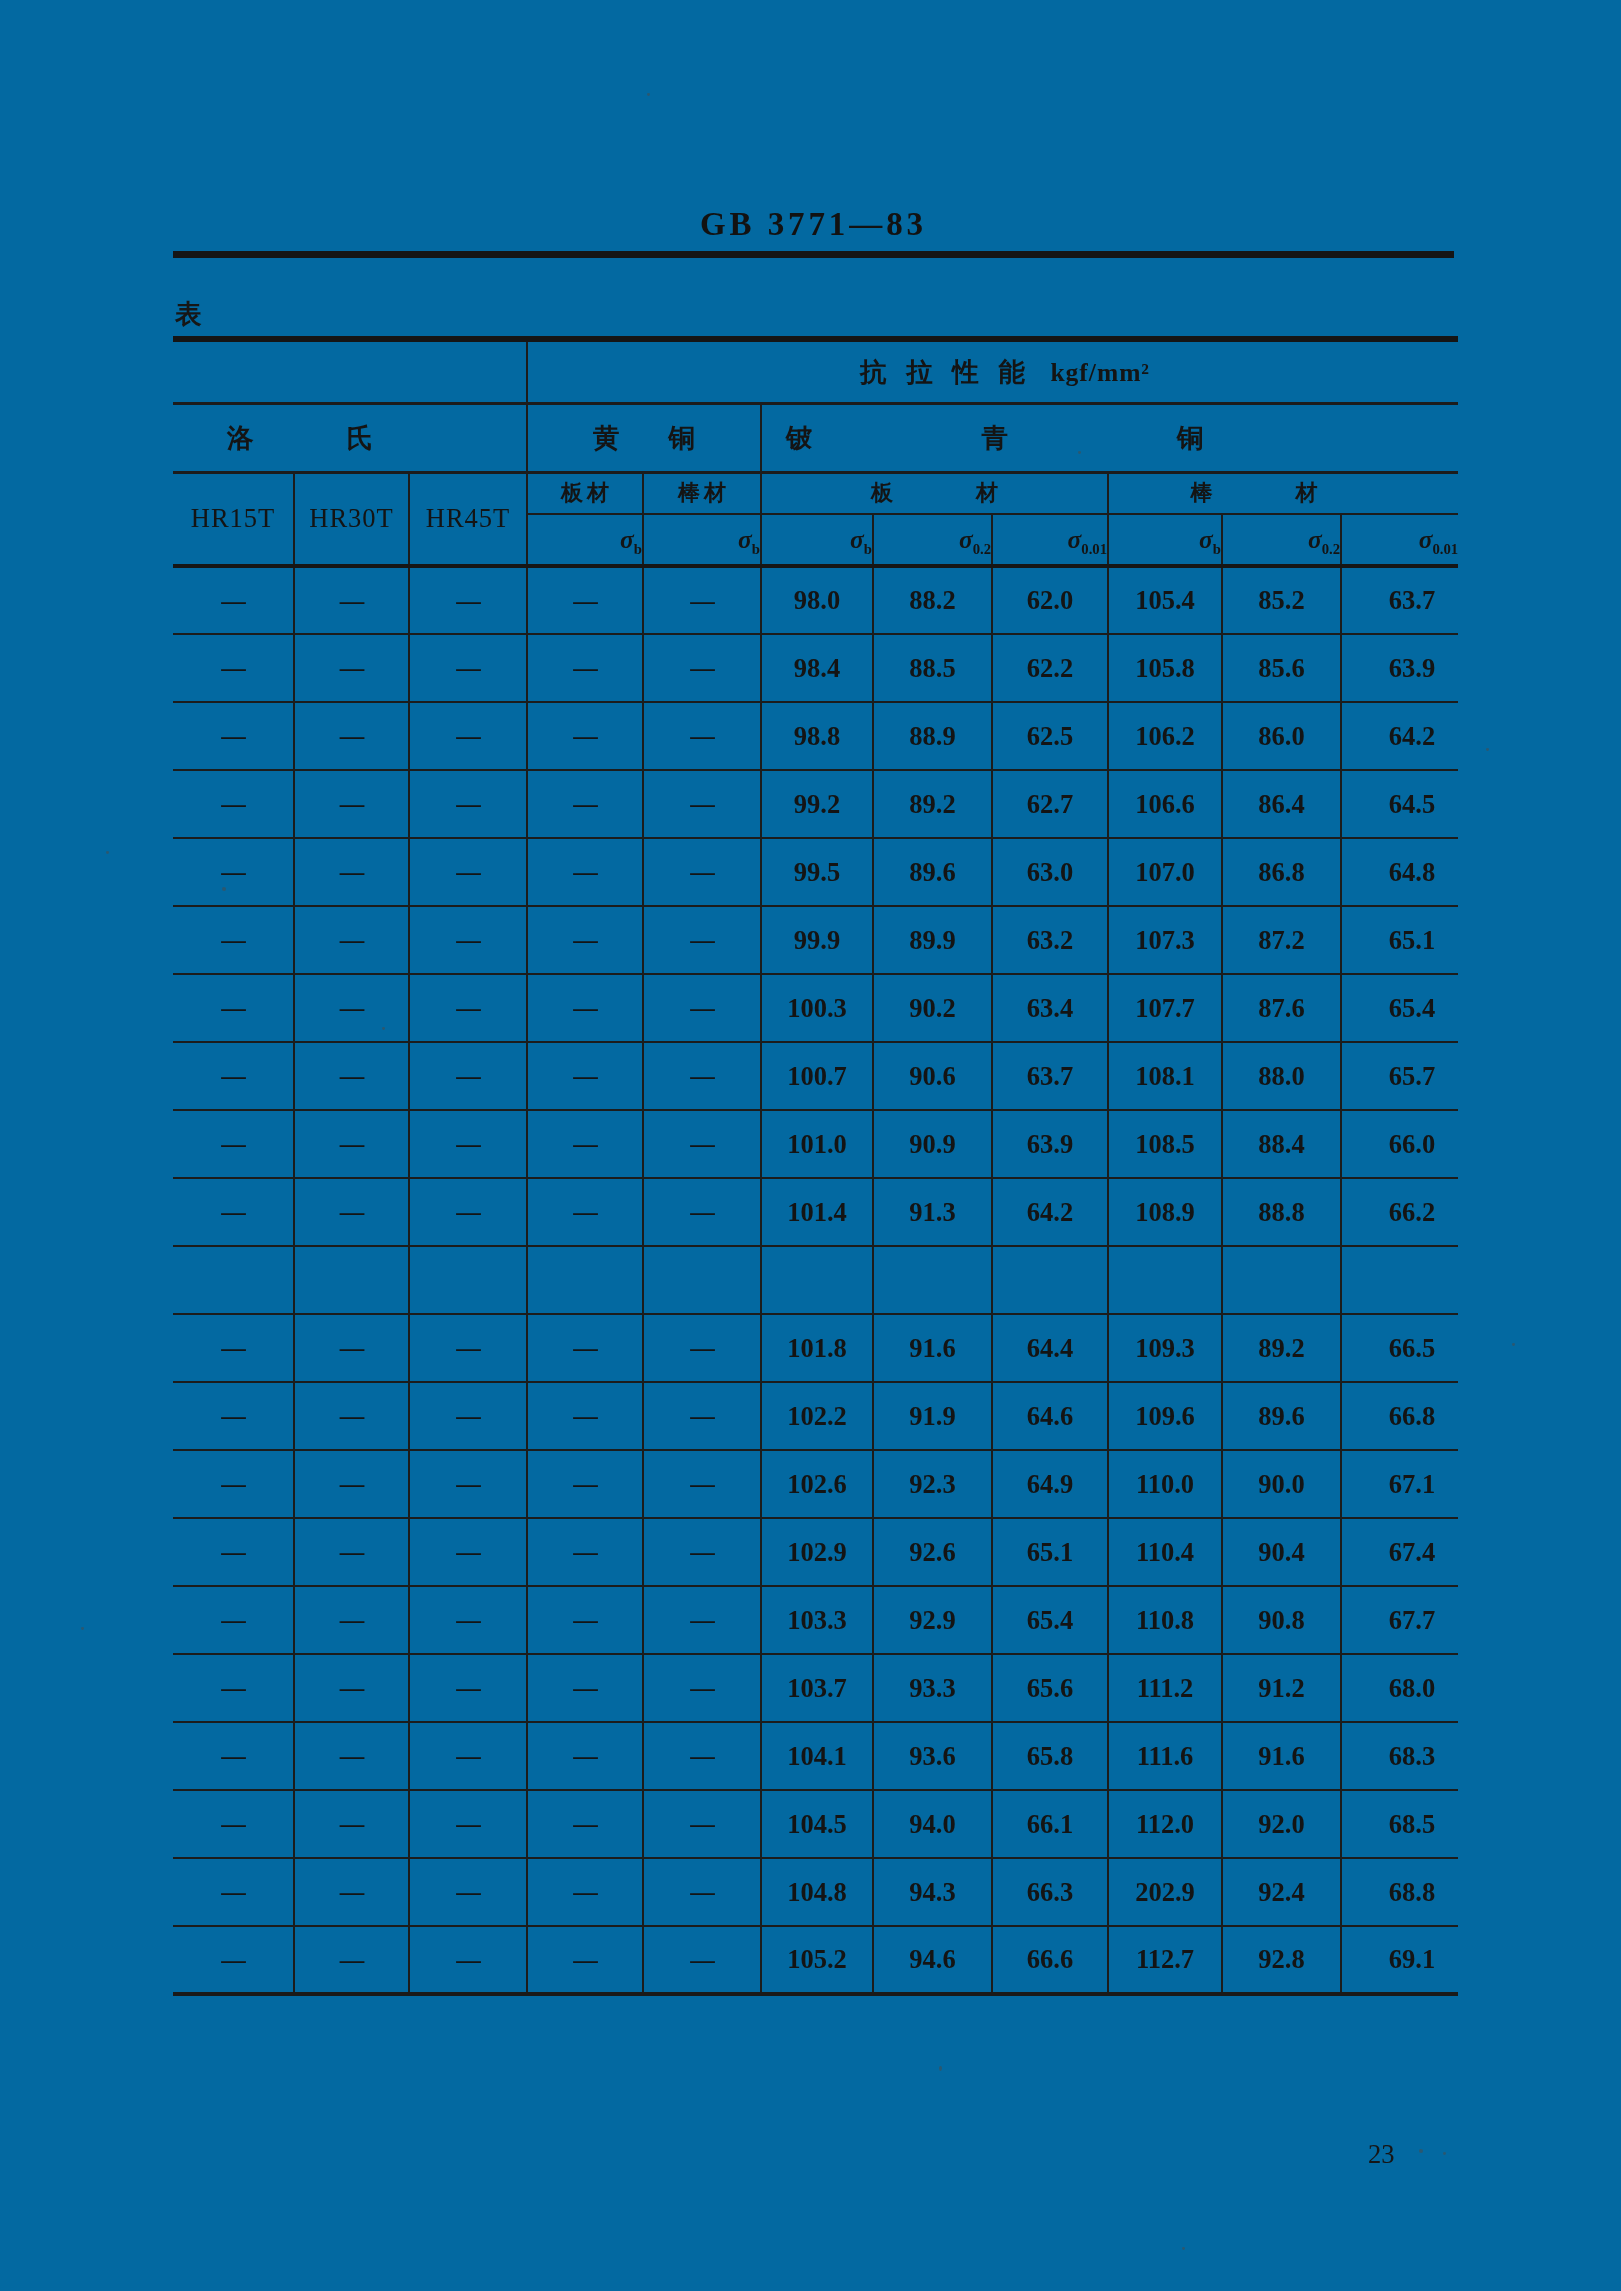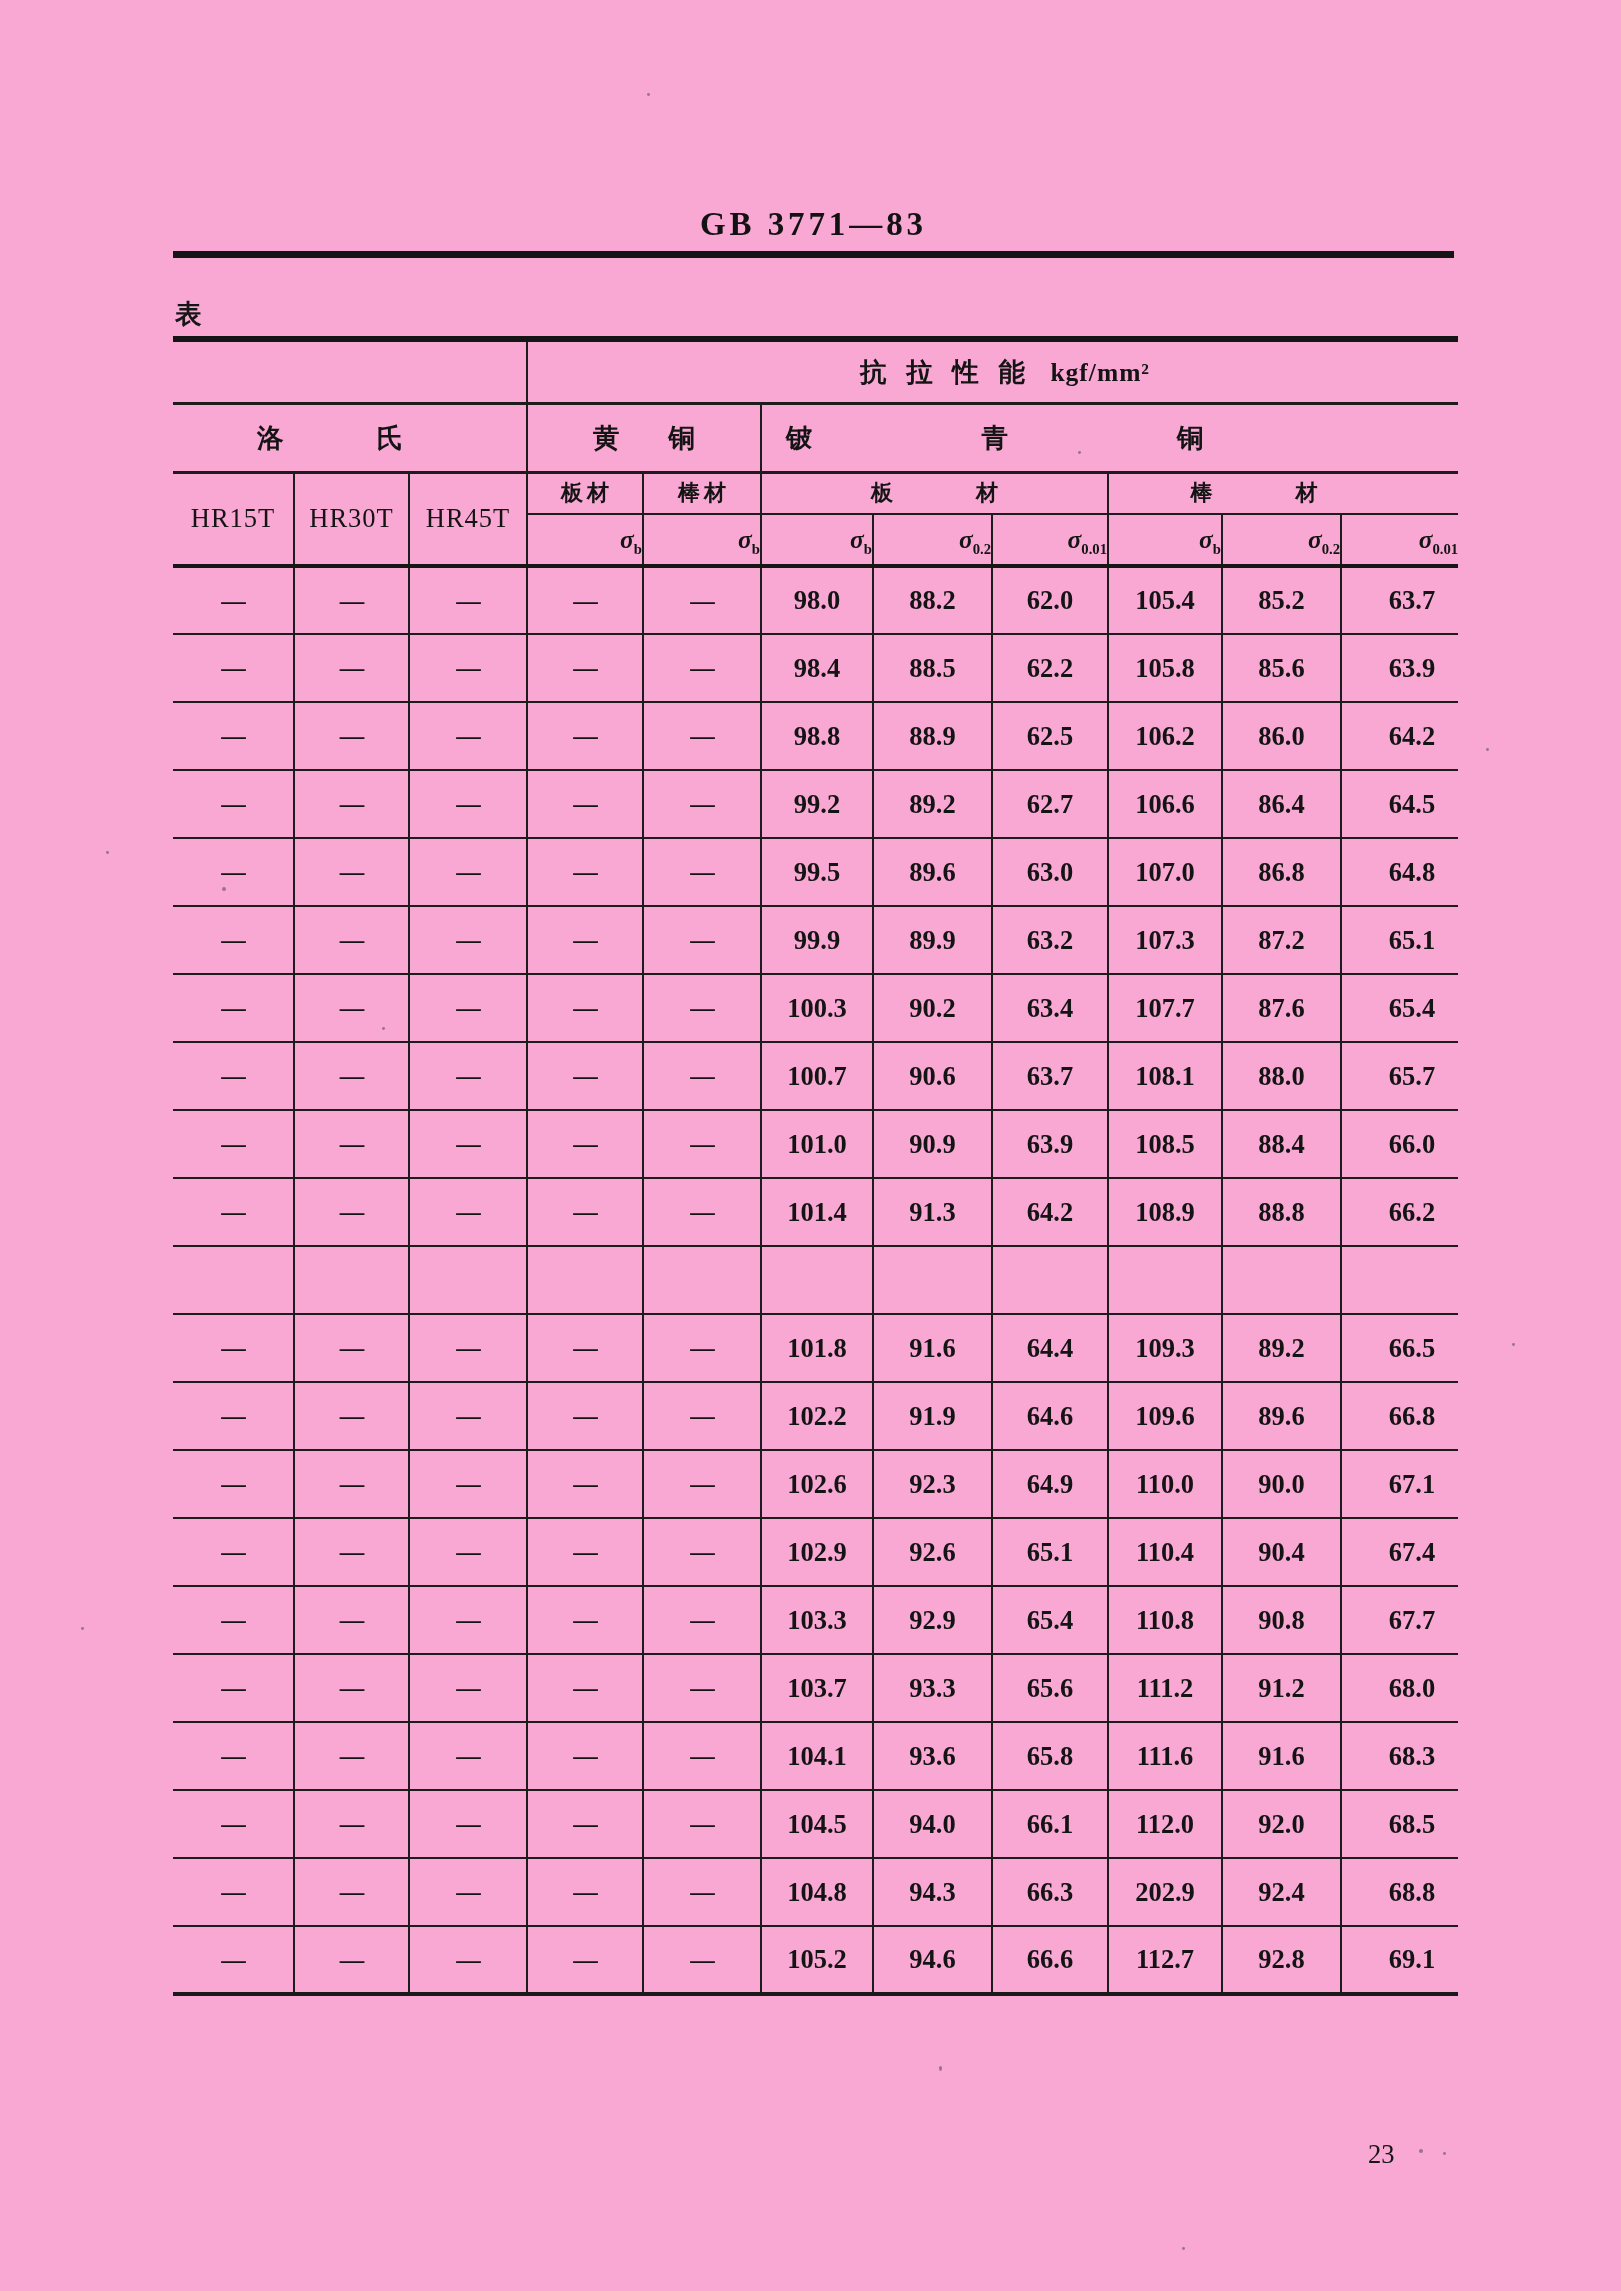--- a/index.html
+++ b/index.html
@@ -1,19 +1,19 @@
 <!DOCTYPE html>
 <html><head>
 <meta charset="utf-8">
 <style>
   html,body{margin:0;padding:0;background:#e8e6e1;}
   .page{
     position:relative;
     width:1621px;height:2292px;
-    background:#f9a8d4;
+    background:#0369a1;
     overflow:hidden;
     font-family:"Liberation Serif","DejaVu Serif",serif;
     color:#161616;
   }
   
   .doc-title{
     position:absolute;left:173px;top:206px;width:1281px;
     text-align:center;
     font-size:33px;font-weight:700;letter-spacing:3.9px;
     color:#121212;
@@ -60,21 +60,21 @@
   }
   td.tensile{font-size:26.5px;}
   td.tensile .cjk4{
     font-family:"Liberation Sans","DejaVu Sans",sans-serif;
     font-weight:700;letter-spacing:19.6px;margin-right:5.9px;
   }
   td.tensile .unit{font-weight:700;font-size:25.5px;letter-spacing:1px;}
   td.rockwell{
     font-family:"Liberation Sans","DejaVu Sans",sans-serif;
     font-weight:700;font-size:26.5px;
-    text-align:center;padding-left:54px;letter-spacing:93px;
+    text-align:left;padding-left:54px;letter-spacing:93px;
   }
   td.brass{
     font-family:"Liberation Sans","DejaVu Sans",sans-serif;
     font-weight:700;font-size:26.5px;
     letter-spacing:49px;padding-left:49px;
   }
   td.beryl{
     font-family:"Liberation Sans","DejaVu Sans",sans-serif;
     font-weight:700;font-size:26.5px;
     text-align:left;padding-left:211px;letter-spacing:169px;

